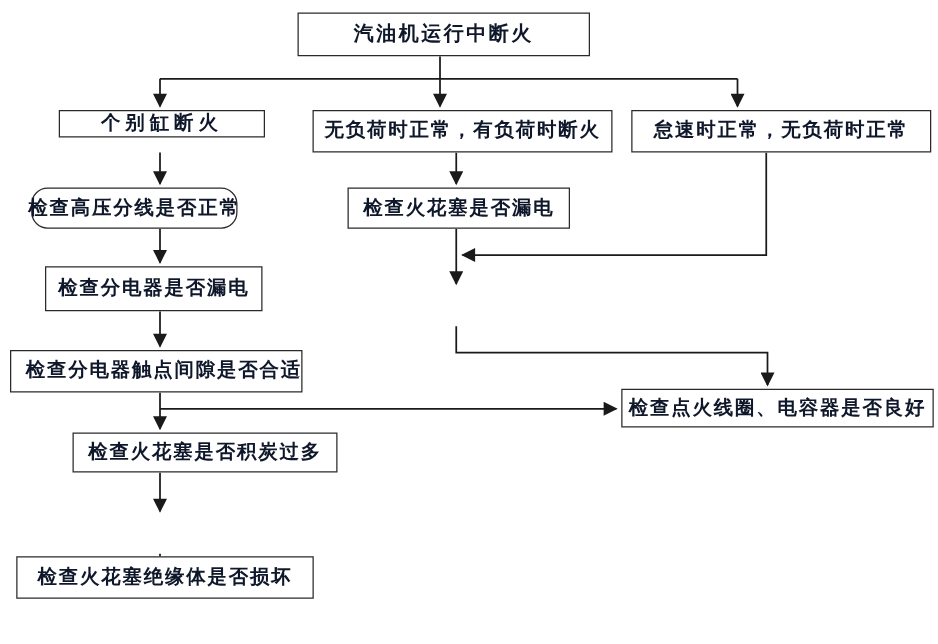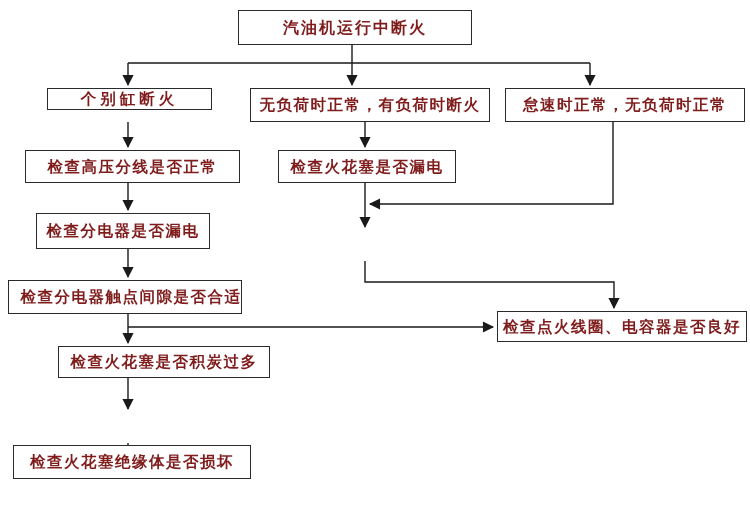--- a/index.html
+++ b/index.html
@@ -6,21 +6,21 @@
     margin: 0;
     padding: 0;
     background: #ffffff;
   }
   .stage {
     position: relative;
     width: 750px;
     height: 515px;
     background: #ffffff;
     font-family: "Liberation Serif", "DejaVu Serif", serif;
-    color: #7f1d1d;
+    color: #0f172a;
     overflow: hidden;
   }
   .connectors {
     position: absolute;
     left: 0;
     top: 0;
     pointer-events: none;
   }
   .node {
     position: absolute;
@@ -76,21 +76,21 @@
   </svg>
 
   <div class="node root" style="left:238px; top:10px; width:234px; height:35px;">汽油机运行中断火</div>
 
   <div class="node spread" style="left:47px; top:88px; width:165px; height:22px;">个别缸断火</div>
 
   <div class="node" style="left:250px; top:88px; width:240px; height:34px;">无负荷时正常，有负荷时断火</div>
 
   <div class="node" style="left:505px; top:88px; width:240px; height:34px;">怠速时正常，无负荷时正常</div>
 
-  <div class="node" style="left:25px; top:150px; width:215px; height:33px;">检查高压分线是否正常</div>
+  <div class="node" style="left:25px; top:150px; width:165px; height:33px;border-radius:13px;">检查高压分线是否正常</div>
 
   <div class="node" style="left:278px; top:150px; width:178px; height:33px;">检查火花塞是否漏电</div>
 
   <div class="node" style="left:36px; top:213px; width:174px; height:36px;">检查分电器是否漏电</div>
 
 
   <div class="node" style="left:8px; top:280px; width:234px; height:34px;padding-left:12px;">检查分电器触点间隙是否合适</div>
 
   <div class="node" style="left:497px; top:311px; width:250px; height:31px;">检查点火线圈、电容器是否良好</div>
 

